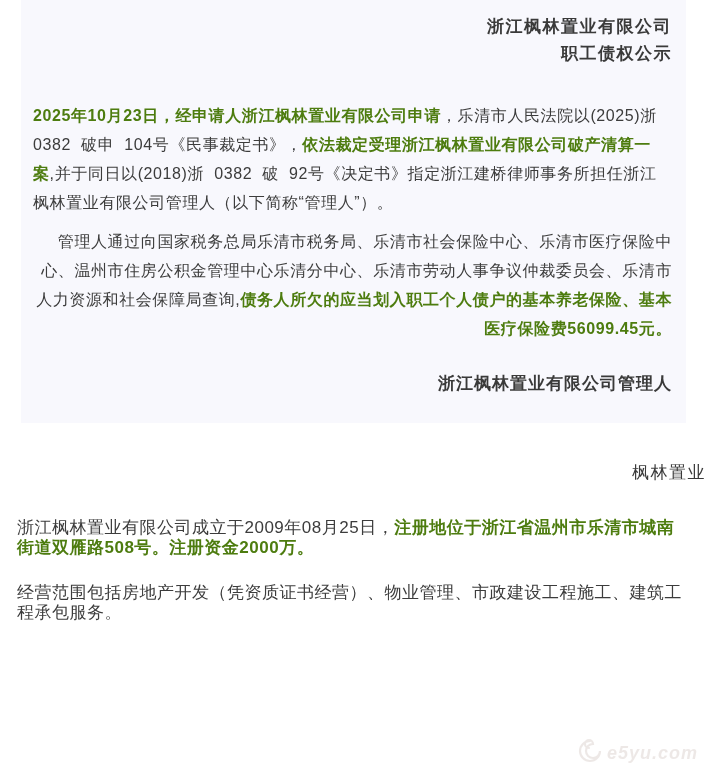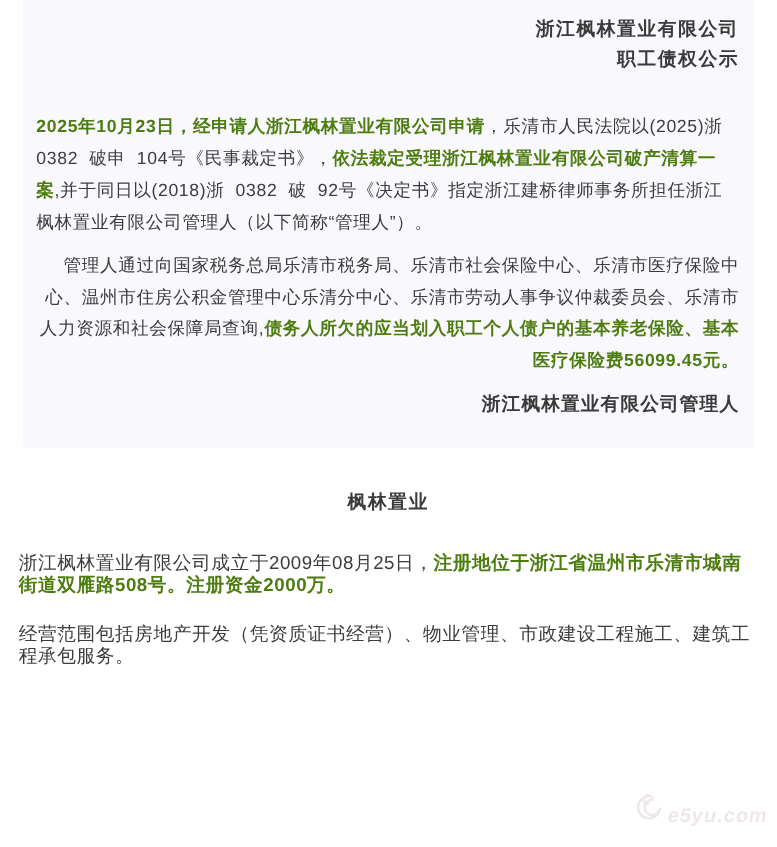--- a/index.html
+++ b/index.html
@@ -40,53 +40,53 @@
     white-space: pre-wrap;
   }
   .p1 { margin-top: 34px !important; }
   .p2 { margin-top: 10px !important; text-align: right; }
   .p3 { margin-top: 20px !important; }
   .red {
     color: #4d7c0f;
     font-weight: bold;
   }
   .sig-block {
-    margin-top: 10px;
+    margin-top: 26px;
     text-align: right;
     font-weight: bold;
     font-size: 17px;
     line-height: 30px;
     letter-spacing: 1px;
     color: #3a3a3a;
   }
   .company-heading {
     margin-top: 38px;
-    text-align: center;
+    text-align: right;
     font-size: 17px;
-    font-weight: bold;
+    font-weight: normal;
     letter-spacing: 1.5px;
     line-height: 24px;
     color: #3a3a3a;
   }
   .company-p {
     margin: 0 18px 0 17px;
     font-size: 17px;
     line-height: 20px;
     letter-spacing: 0.5px;
     color: #3c3c3c;
     white-space: pre-wrap;
   }
   .cp1 { margin-top: 33px; }
   .cp2 { margin-top: 25px; }
   .watermark {
     position: absolute;
     right: 8px;
-    bottom: 18px;
+    bottom: 2px;
     display: flex;
-    align-items: flex-end;
+    align-items: center;
     opacity: 0.22;
     pointer-events: none;
   }
   .watermark .wm-text {
     font-size: 18px;
     font-weight: bold;
     font-style: italic;
     color: #b09a92;
     letter-spacing: 1px;
   }

